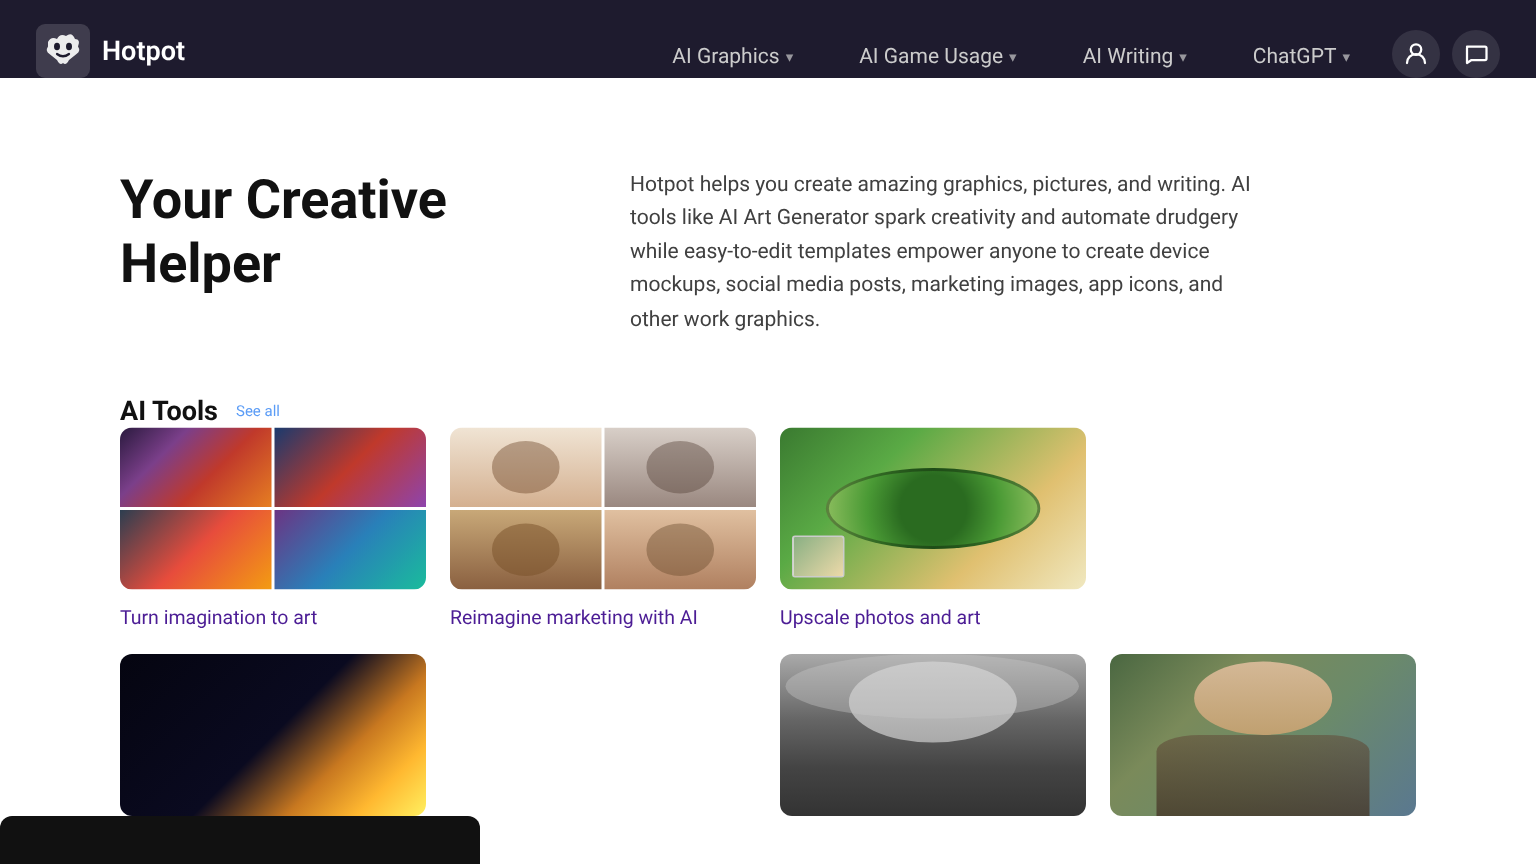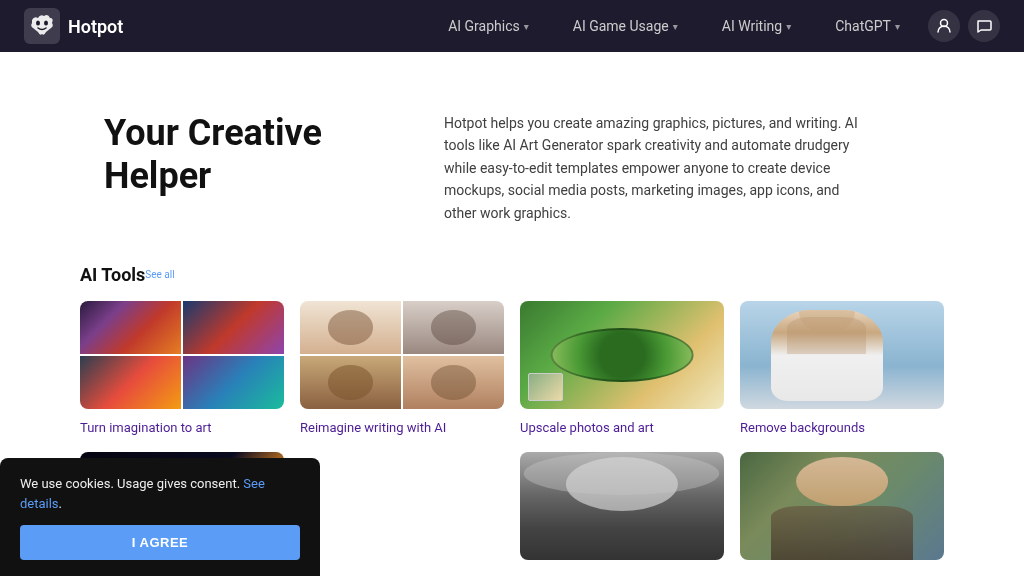--- a/index.html
+++ b/index.html
@@ -3,21 +3,21 @@
   <meta charset="utf-8">
   <style>
     * { margin: 0; padding: 0; box-sizing: border-box; }
     body { font-family: -apple-system, BlinkMacSystemFont, 'Segoe UI', Roboto, sans-serif; background: #fff; color: #333; }
 
     
     header {
       background: #1e1b2e;
       height: 52px;
       display: flex;
-      align-items: center;
+      align-items: flex-end;
       padding: 0 24px;
       gap: 8px;
     }
     .logo-area {
       display: flex;
       align-items: center;
       gap: 8px;
       margin-right: auto;
     }
     .logo-icon {
@@ -70,21 +70,20 @@
 
     
     .hero {
       padding: 60px 80px 40px;
       display: flex;
       gap: 80px;
       align-items: flex-start;
     }
     .hero-left {
       min-width: 260px;
-      margin-left: 24px;
     }
     .hero-title {
       font-size: 36px;
       font-weight: 700;
       color: #111;
       line-height: 1.2;
     }
     .hero-desc {
       font-size: 14px;
       color: #404040;
@@ -92,21 +91,21 @@
       max-width: 420px;
     }
 
     
     .tools-section {
       padding: 0 80px 40px;
     }
     .section-header {
       display: flex;
       align-items: center;
-      margin-bottom: 16px;
+      gap: 12px;
     }
     .section-title {
       font-size: 18px;
       font-weight: 700;
       color: #111;
     }
     .see-all-link {
       font-size: 10px;
       color: #5b9cf6;
       cursor: pointer;
@@ -375,49 +374,35 @@
                 <div class="face-oval" style="background: rgba(120,80,40,0.5);"></div>
               </div>
           </div>
           <div class="face-cell" style="background: linear-gradient(180deg, #e0c0a0 0%, #b08060 100%);">
             <div class="face-sim">
                 <div class="face-oval" style="background: rgba(100,70,40,0.4);"></div>
               </div>
           </div>
         </div>
       </div>
-      <span class="tool-label">Reimagine writing with AI</span>
+      <span class="tool-label">Reimagine marketing with AI</span>
     </div>
 
     <div class="tool-card">
       <div class="tool-img">
         <div class="eye-card-inner">
           <div class="eye-shape"></div>
           <div class="upscale-inset">
             <div class="upscale-inset-inner"></div>
           </div>
         </div>
       </div>
       <span class="tool-label">Upscale photos and art</span>
     </div>
 
-    <div class="tool-card">
-      <div class="tool-img">
-        <div class="bg-remove-inner">
-          <div style="width:100%;height:100%;background:linear-gradient(180deg, #b8d4e8 0%, #8ab4d0 60%, #d0d8e0 100%);position:relative;">
-            <div class="checkerboard"></div>
-            <div style="position:absolute;left:15%;top:8%;width:55%;height:85%;background:linear-gradient(180deg,#e8d4bc 0%,#c8a880 25%,#f0f0f0 50%,#e8e8e8 100%);border-radius:35% 35% 15% 15%;overflow:hidden;">
-              <div style="position:absolute;top:-20%;left:50%;transform:translateX(-50%);width:50%;height:45%;border-radius:50%;background:linear-gradient(180deg,#e8d4bc,#c8a880);"></div>
-              <div style="position:absolute;top:8%;left:15%;width:70%;height:40%;background:rgba(180,140,100,0.3);border-radius:30% 30% 0 0;"></div>
-            </div>
-          </div>
-        </div>
-      </div>
-      <span class="tool-label">Remove backgrounds</span>
-    </div>
   </div>
 
   <div class="second-row">
     <div class="tool-card" style="grid-column: 1;">
       <div class="tool-img-2 img-sparkler" style="background: linear-gradient(135deg, #050510 0%, #0a0a20 50%, #c87820 70%, #ffb830 85%, #fff060 100%);">
       </div>
     </div>
     <div class="tool-card" style="grid-column: 2; visibility: hidden;">
       <div class="tool-img-2"></div>
     </div>
@@ -430,18 +415,13 @@
     <div class="tool-card" style="grid-column: 4;">
       <div class="tool-img-2" style="background: linear-gradient(135deg, #4a6741 0%, #7a8a5a 30%, #6b8a6a 60%, #5a7890 100%); position:relative; overflow:hidden;">
         <div style="position:absolute;top:5%;left:50%;transform:translateX(-50%);width:45%;height:45%;border-radius:50%;background:linear-gradient(180deg,#d4b896,#c0a070);"></div>
         <div style="position:absolute;bottom:0;left:15%;width:70%;height:50%;background:linear-gradient(180deg,rgba(100,80,60,0.6),rgba(70,55,40,0.8));border-radius:20% 20% 0 0;"></div>
       </div>
     </div>
   </div>
 </section>
 
 <div class="cookie-banner">
-  <p class="cookie-text">
-    <span>We use cookies. Usage gives consent.</span>
-    <span class="cookie-link">See details</span><span>.</span>
-  </p>
-  <button class="cookie-agree-btn">I AGREE</button>
 </div>
 
 </body></html>

